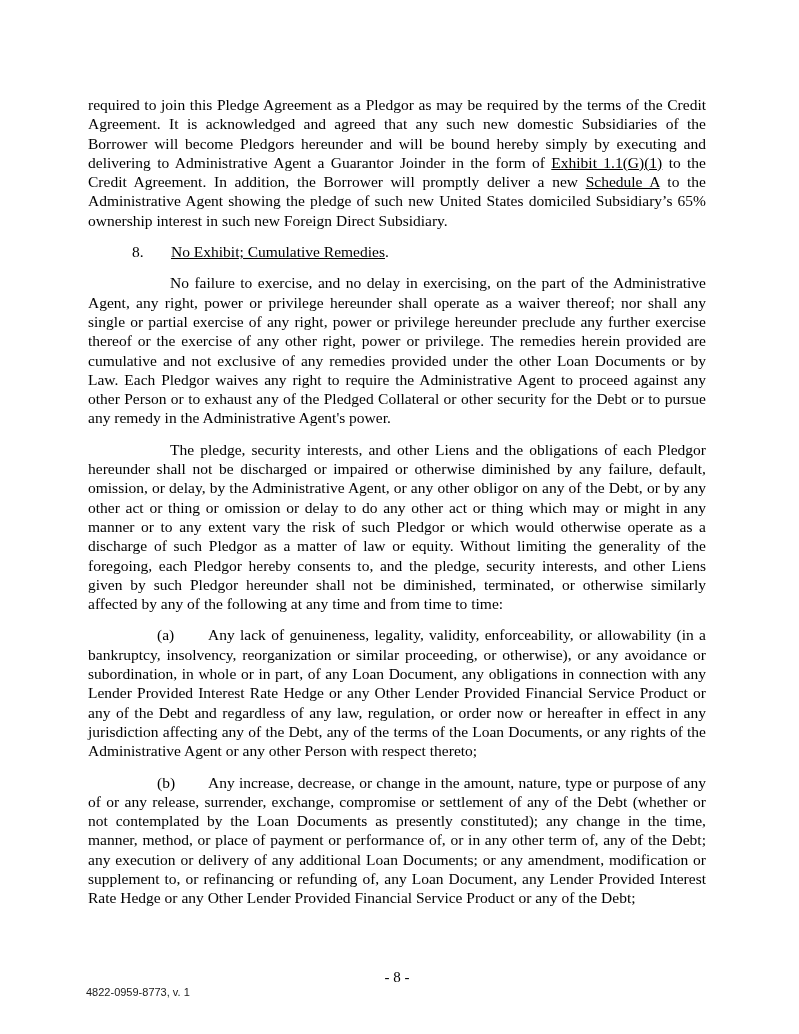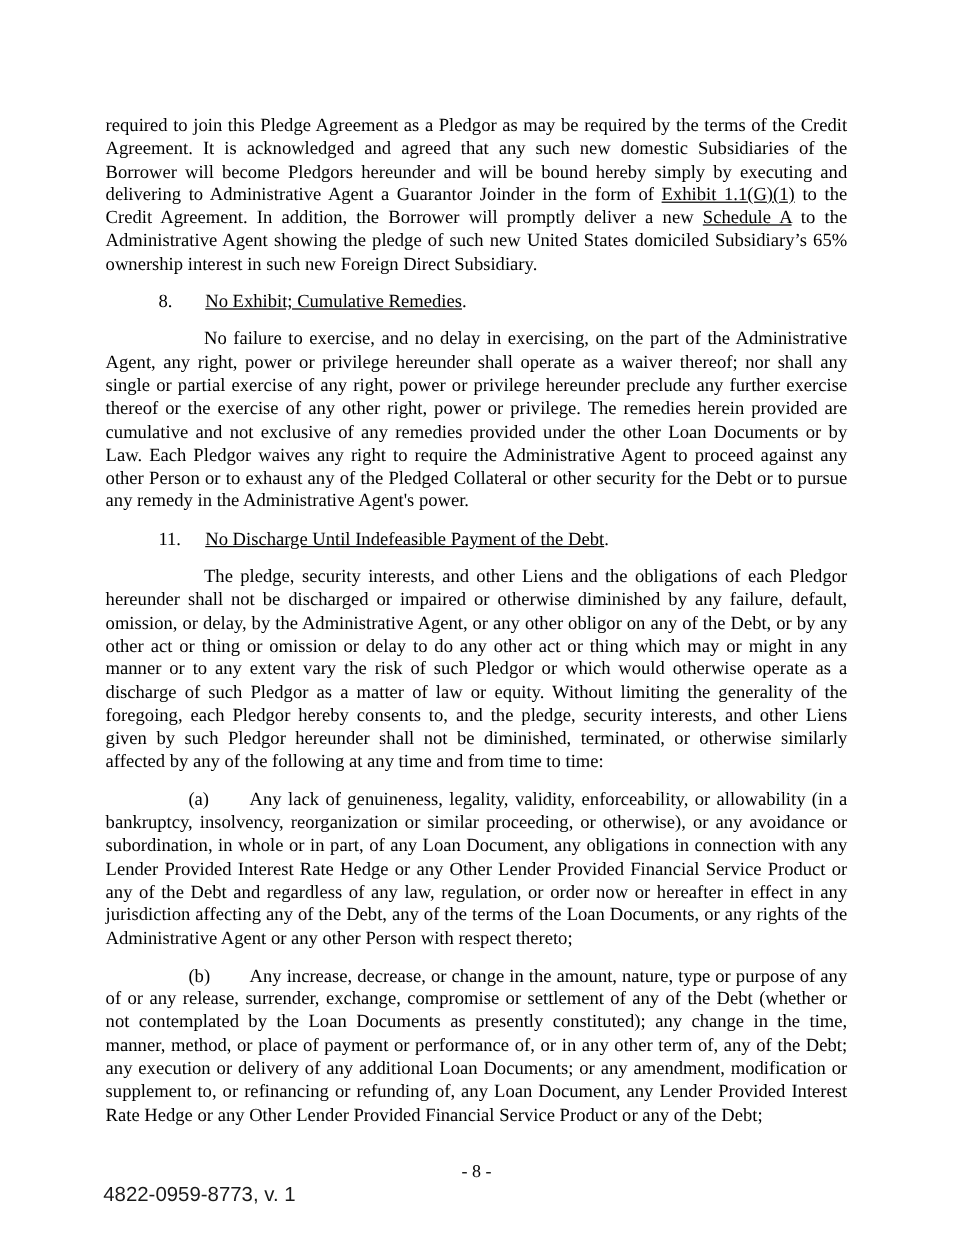--- a/index.html
+++ b/index.html
@@ -58,36 +58,35 @@
     width: 618px;
     text-align: center;
     font-size: 15px;
     font-family: "Liberation Serif", serif;
   }
   .footer-doc-id {
     position: absolute;
     top: 986px;
     left: 86px;
     font-family: "Liberation Sans", sans-serif;
-    font-size: 17px;
+    font-size: 11px;
     color: #1a1a1a;
   }
 </style>
 </head>
 <body>
 
 <div class="page-content">
 
   <p class="para"><span>required to join this Pledge Agreement as a Pledgor as may be required by the terms of the Credit Agreement.  It is acknowledged and agreed that any such new domestic Subsidiaries of the Borrower will become Pledgors hereunder and will be bound hereby simply by executing and delivering to Administrative Agent a Guarantor Joinder in the form of </span><span class="u">Exhibit 1.1(G)(1)</span><span> to the Credit Agreement.  In addition, the Borrower will promptly deliver a new </span><span class="u">Schedule A</span><span> to the Administrative Agent showing the pledge of such new United States domiciled Subsidiary’s 65% ownership interest in such new Foreign Direct Subsidiary.</span></p>
 
   <p class="section-heading"><span class="sec-num">8.</span><span class="u">No Exhibit; Cumulative Remedies</span><span>.</span></p>
 
   <p class="para first-line-indent">No failure to exercise, and no delay in exercising, on the part of the Administrative Agent, any right, power or privilege hereunder shall operate as a waiver thereof; nor shall any single or partial exercise of any right, power or privilege hereunder preclude any further exercise thereof or the exercise of any other right, power or privilege.  The remedies herein provided are cumulative and not exclusive of any remedies provided under the other Loan Documents or by Law. Each Pledgor waives any right to require the Administrative Agent to proceed against any other Person or to exhaust any of the Pledged Collateral or other security for the Debt or to pursue any remedy in the Administrative Agent's power.</p>
 
-  <p class="section-heading"><span class="sec-num">11.</span><span class="u">No Discharge Until Indefeasible Payment of the Debt</span><span>.</span></p>
 
   <p class="para first-line-indent">The pledge, security interests, and other Liens and the obligations of each Pledgor hereunder shall not be discharged or impaired or otherwise diminished by any failure, default, omission, or delay, by the Administrative Agent, or any other obligor on any of the Debt, or by any other act or thing or omission or delay to do any other act or thing which may or might in any manner or to any extent vary the risk of such Pledgor or which would otherwise operate as a discharge of such Pledgor as a matter of law or equity.  Without limiting the generality of the foregoing, each Pledgor hereby consents to, and the pledge, security interests, and other Liens given by such Pledgor hereunder shall not be diminished, terminated, or otherwise similarly affected by any of the following at any time and from time to time:</p>
 
   <p class="para subpara"><span class="item-label">(a)</span><span>Any lack of genuineness, legality, validity, enforceability, or allowability (in a bankruptcy, insolvency, reorganization or similar proceeding, or otherwise), or any avoidance or subordination, in whole or in part, of any Loan Document, any obligations in connection with any Lender Provided Interest Rate Hedge or any Other Lender Provided Financial Service Product or any of the Debt and regardless of any law, regulation, or order now or hereafter in effect in any jurisdiction affecting any of the Debt, any of the terms of the Loan Documents, or any rights of the Administrative Agent or any other Person with respect thereto;</span></p>
 
   <p class="para subpara"><span class="item-label">(b)</span><span>Any increase, decrease, or change in the amount, nature, type or purpose of any of or any release, surrender, exchange, compromise or settlement of any of the Debt (whether or not contemplated by the Loan Documents as presently constituted); any change in the time, manner, method, or place of payment or performance of, or in any other term of, any of the Debt; any execution or delivery of any additional Loan Documents; or any amendment, modification or supplement to, or refinancing or refunding of, any Loan Document, any Lender Provided Interest Rate Hedge or any Other Lender Provided Financial Service Product or any of the Debt;</span></p>
 
 </div>
 
 <div class="footer-page-number">- 8 -</div>

